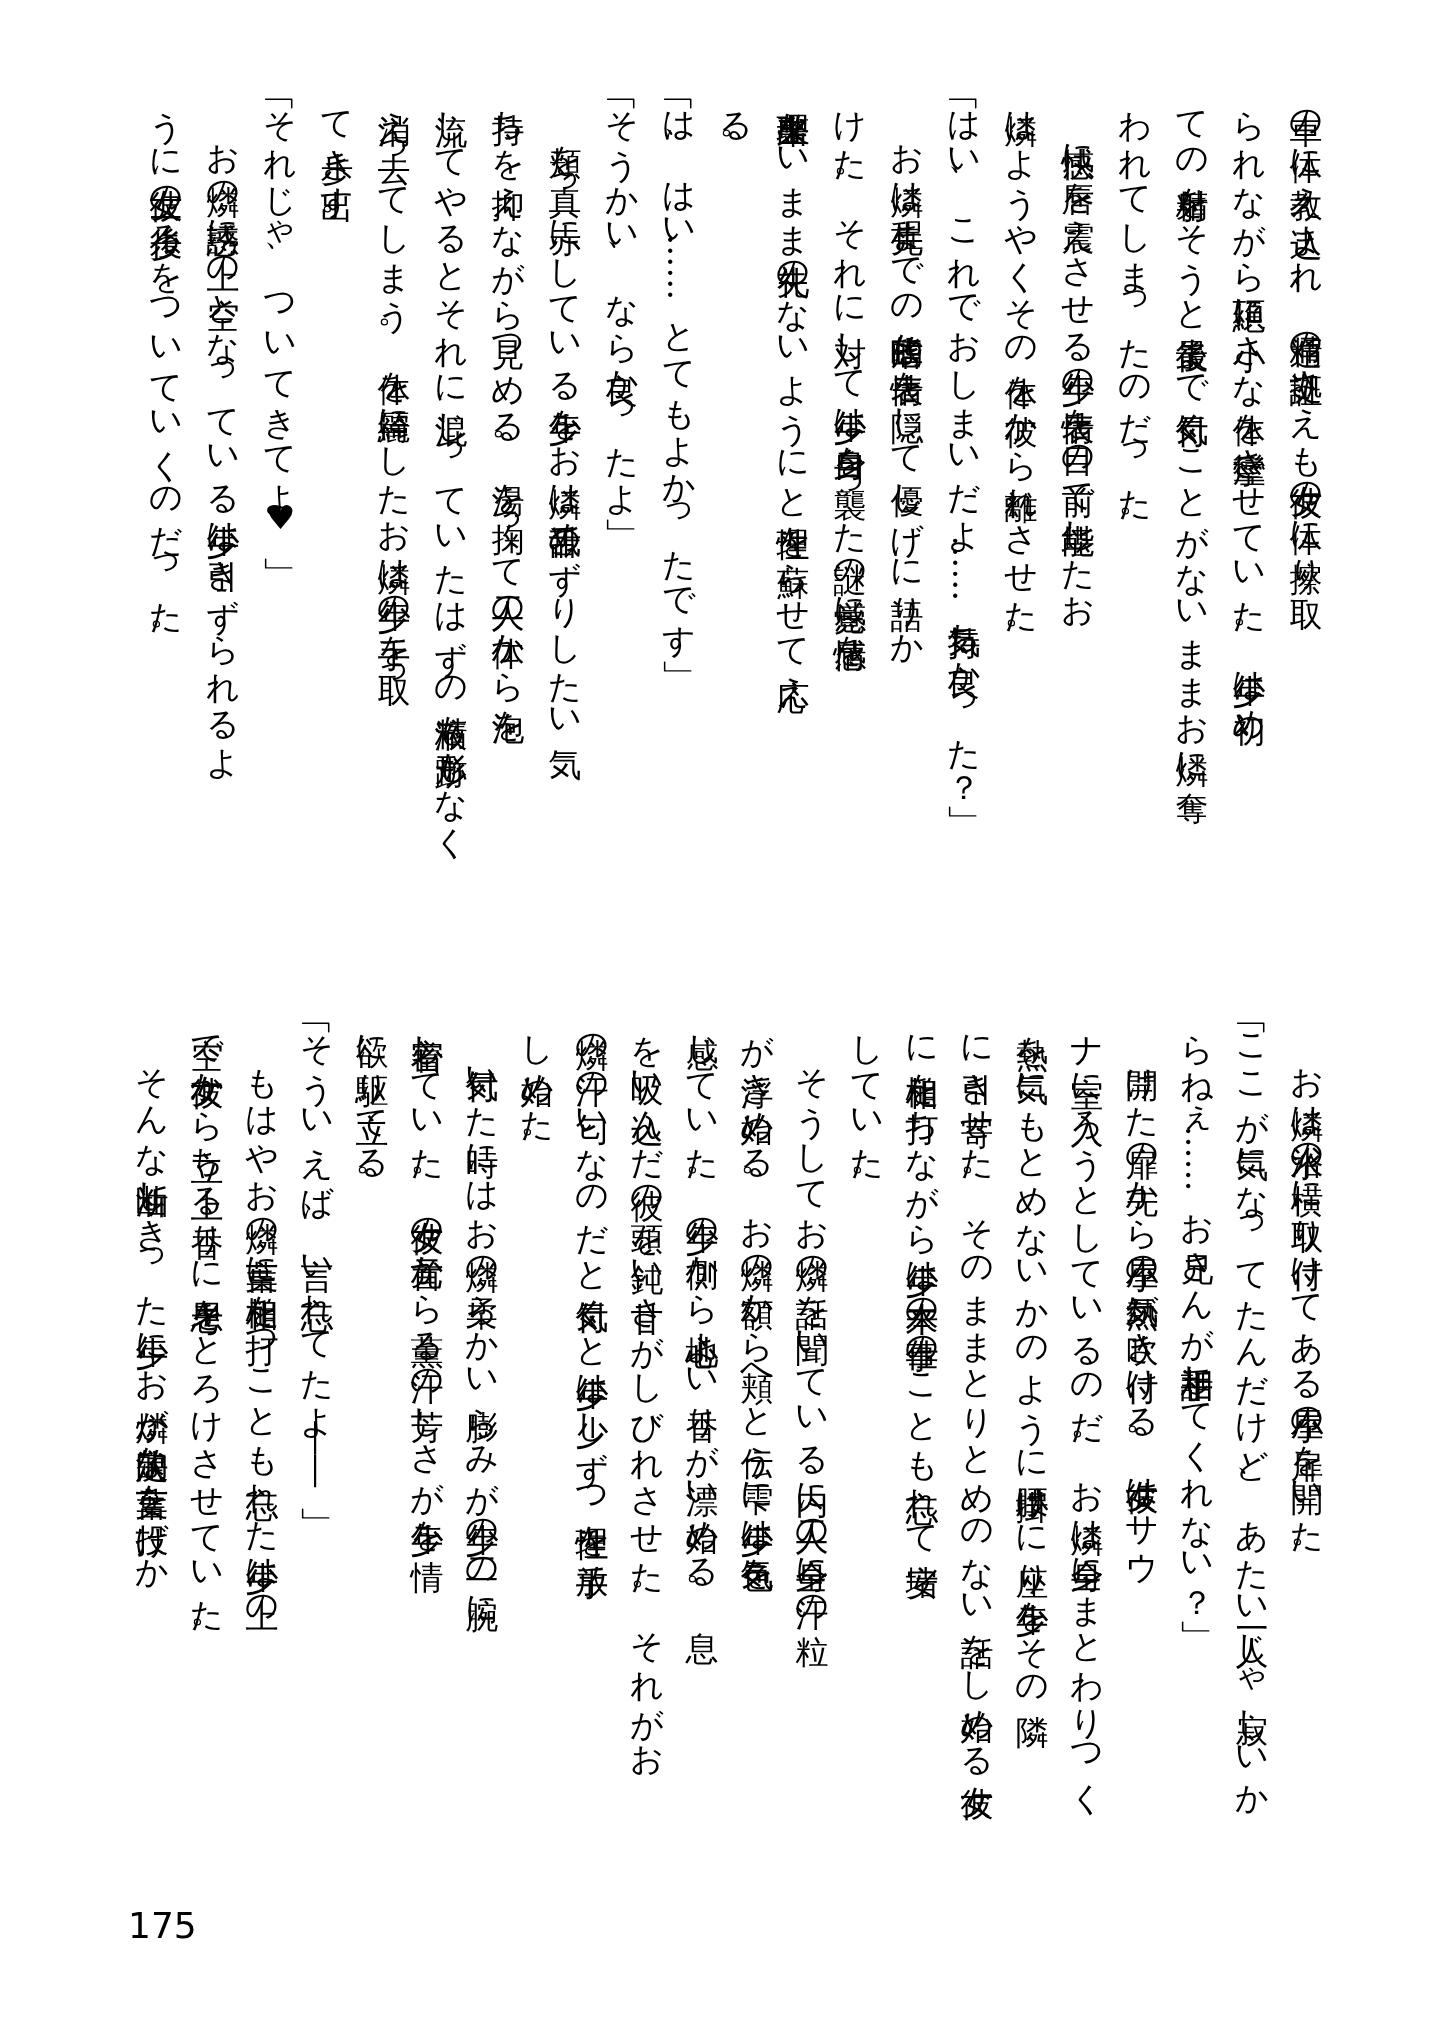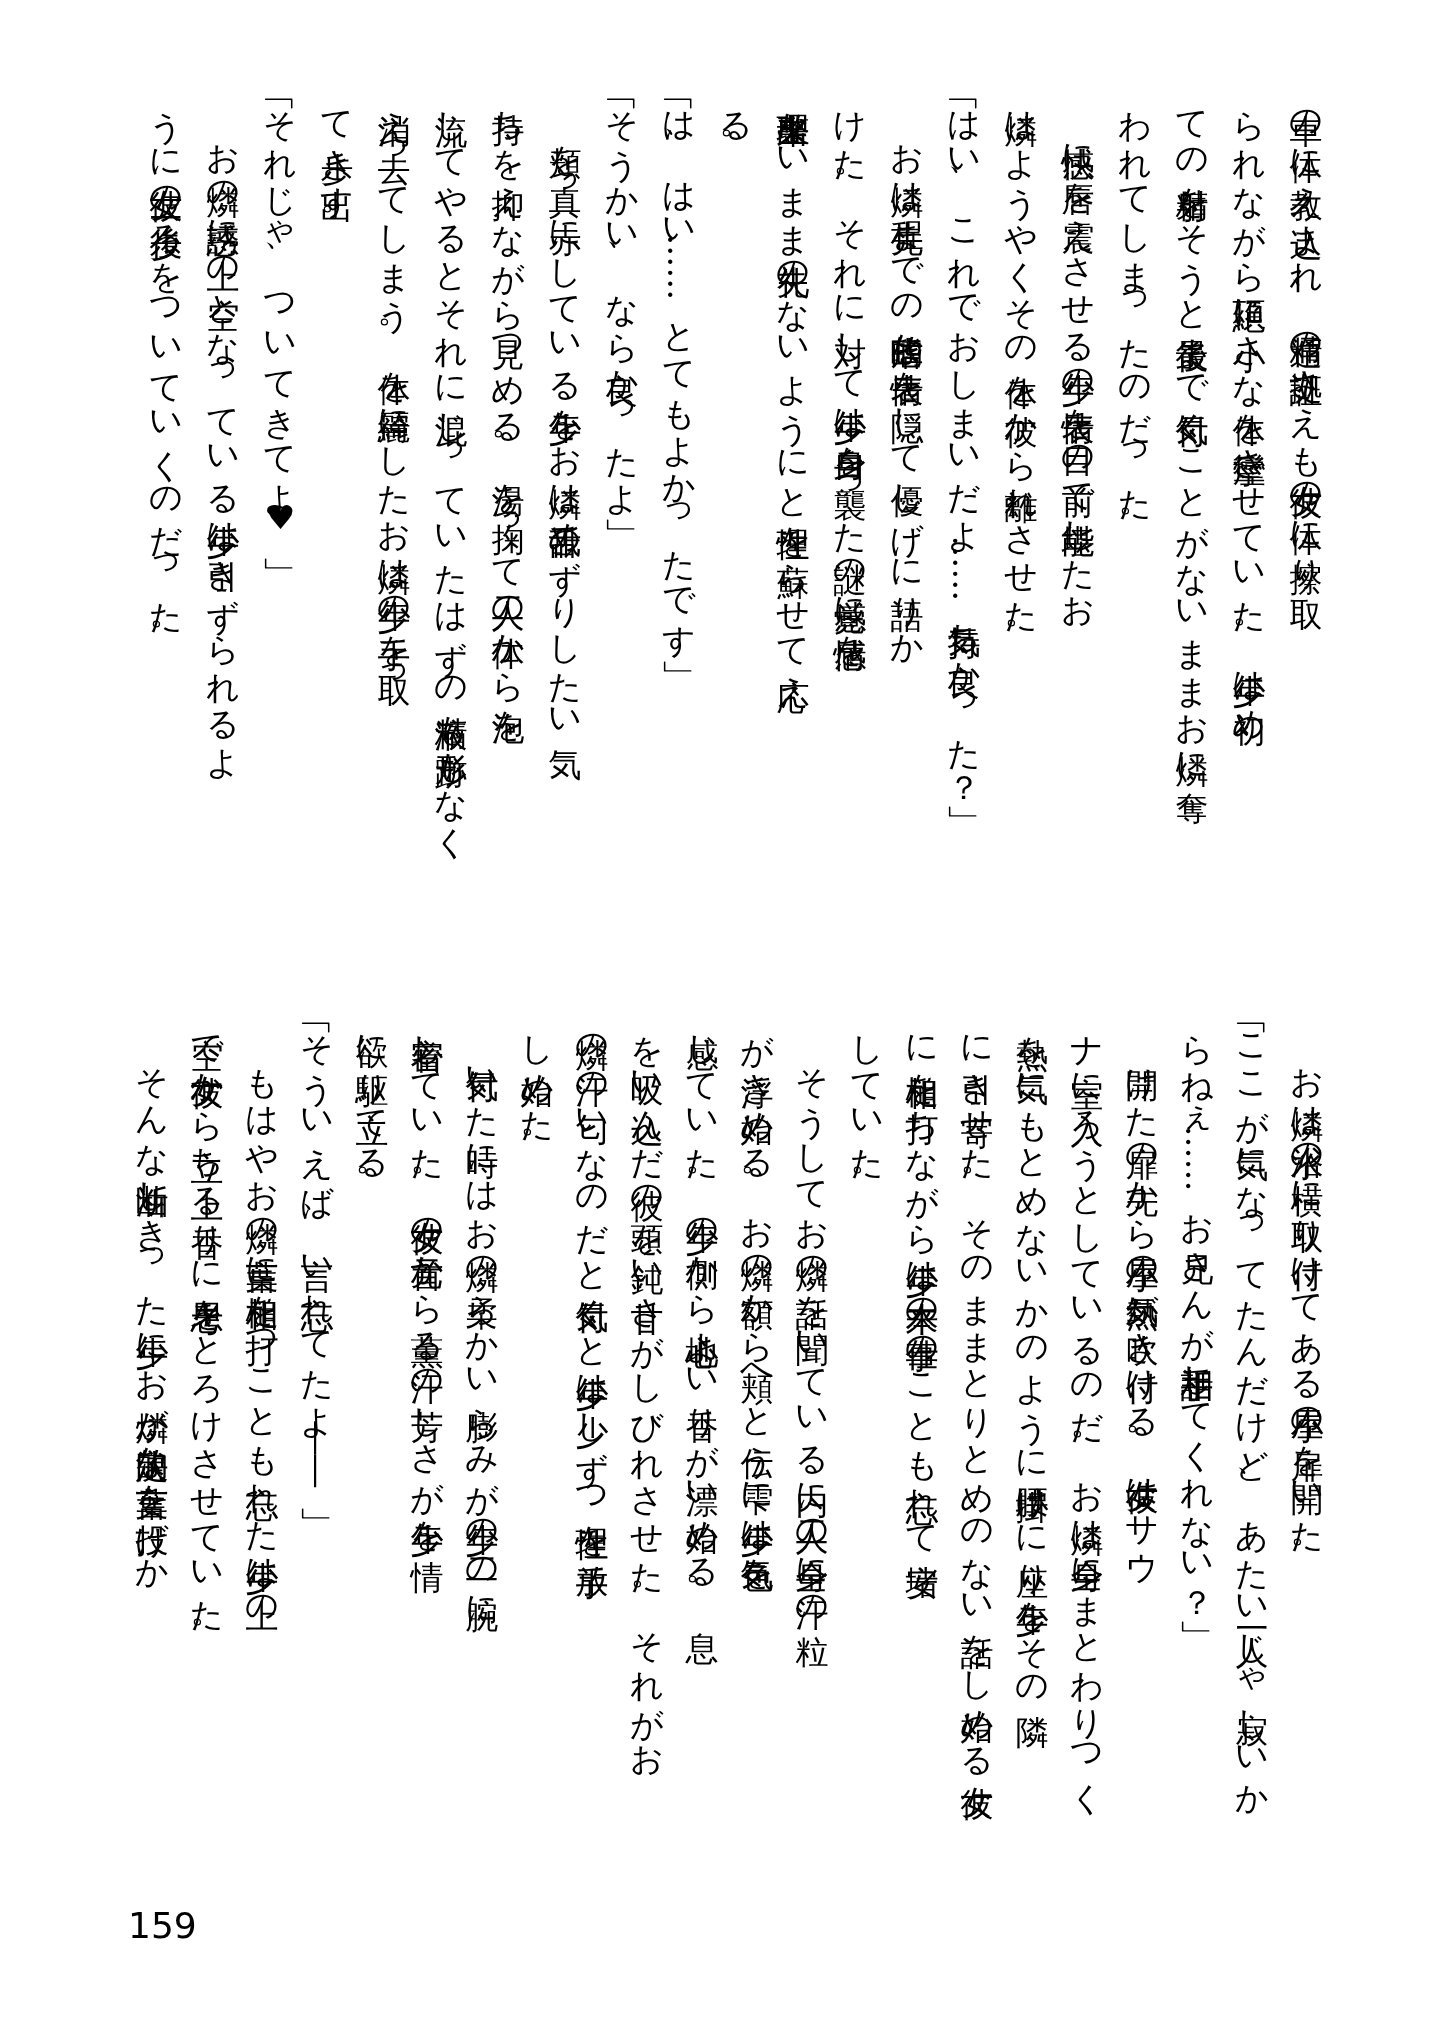--- a/index.html
+++ b/index.html
@@ -91,15 +91,15 @@
     <div class="col">し始めた。</div>
     <div class="col">　気付いた時にはお燐の柔らかい膨らみが少年の二の腕に</div>
     <div class="col">密着していた。彼女の首元から薫る汗の芳しさが少年を情</div>
     <div class="col">欲に駆り立てる。</div>
     <div class="col">「そういえば、言い忘れてたよ――」</div>
     <div class="col">　もはやお燐の言葉に相槌を打つことも忘れた少年は上の</div>
     <div class="col">空で彼女から立ち上る香りに思考をとろけさせていた。</div>
     <div class="col">　そんな油断しきった少年にお燐が決定的な言葉を投げか</div>
   </div>
 
-  <div class="page-number">159</div>
+  <div class="page-number">175</div>
 
 </div>
 
 </body></html>

